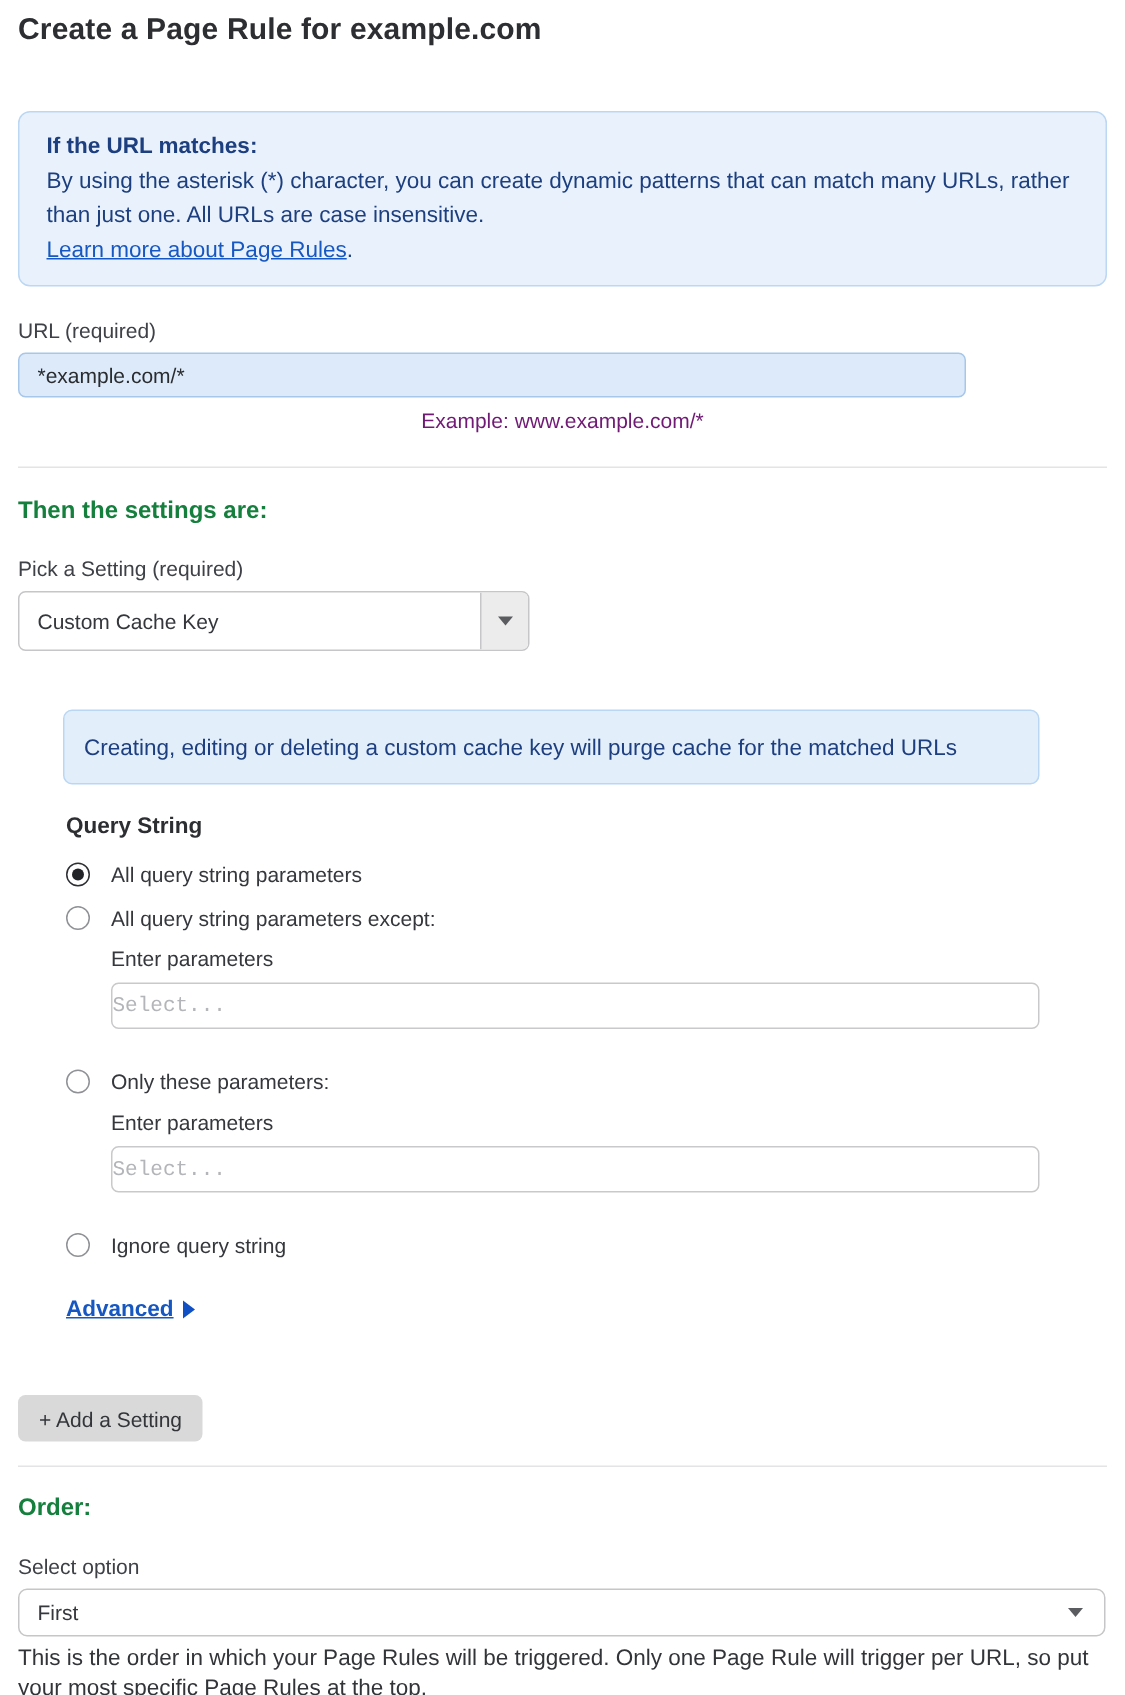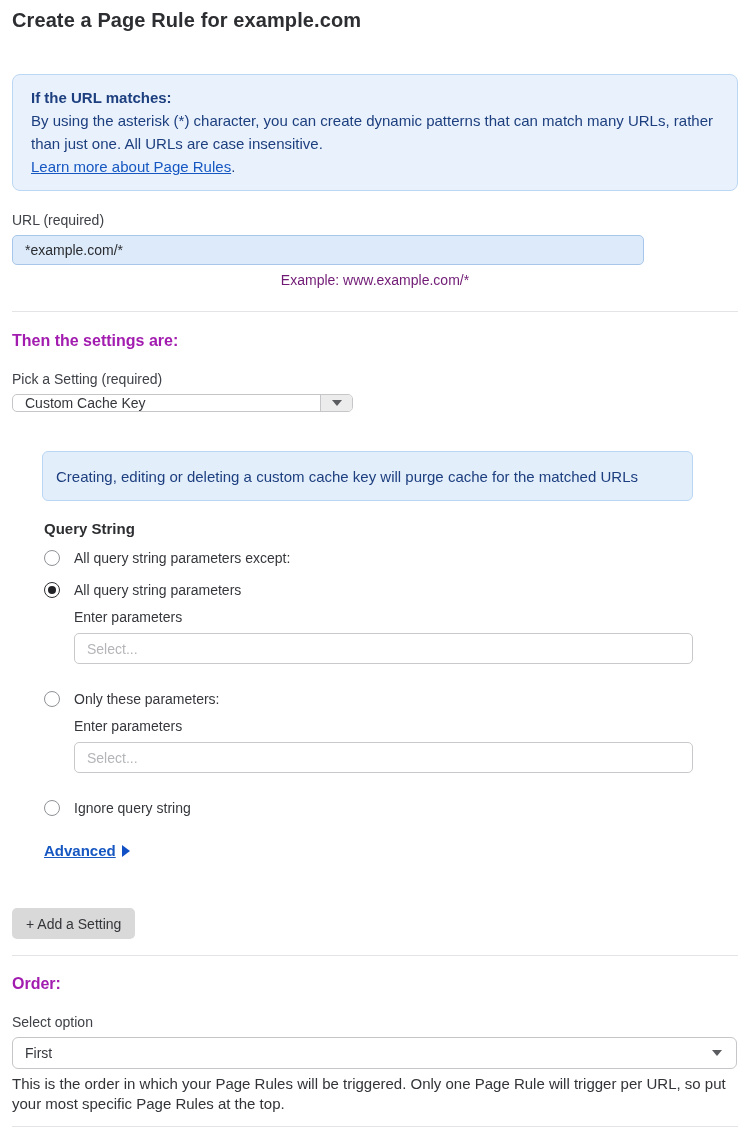--- a/index.html
+++ b/index.html
@@ -67,28 +67,28 @@
   .divider {
     border: none;
     border-top: 1px solid #e4e4e6;
     margin-top: 23px;
   }
 
   .section-heading {
     margin-top: 20px;
     font-size: 16px;
     font-weight: bold;
-    color: #a21caf;
+    color: #15803d;
   }
 
   
   .setting-select {
     margin-top: 7px;
     width: 341px;
-    height: 18px;
+    height: 40px;
     border: 1px solid #c6c6c8;
     border-radius: 5px;
     background: #ffffff;
     display: flex;
     align-items: stretch;
     cursor: pointer;
     overflow: hidden;
   }
   .setting-select .select-value {
     flex: 1;
@@ -174,22 +174,22 @@
     color: #35373c;
   }
   .param-input {
     display: block;
     margin-top: 8px;
     width: 619px;
     height: 31px;
     border: 1px solid #c9c9cb;
     border-radius: 5px;
     background: #ffffff;
-    padding: 0 12px;
-    font-family: Liberation Sans, sans-serif;
+    padding: 0 0;
+    font-family: Liberation Mono, monospace;
     font-size: 14px;
     color: #35373c;
   }
   .param-input::placeholder { color: #b4b5b8; }
   .gap-lg { margin-top: 27px; }
 
   .advanced-link {
     margin-top: 26px;
     margin-left: 32px;
     font-size: 15px;
@@ -293,33 +293,33 @@
     <div class="select-arrow-btn">
       <span class="caret-down"></span>
     </div>
   </div>
 
   <div class="notice-box">Creating, editing or deleting a custom cache key will purge cache for the matched URLs</div>
 
   <div class="qs-section">
     <div class="qs-heading">Query String</div>
 
+    <div class="radio-row first">
+      <span class="radio-circle checked">
+          <span class="dot"></span>
+        </span>
+      <span class="radio-label">All query string parameters</span>
+    </div>
+
     <div class="radio-row">
       <span class="radio-circle">
           <span class="dot"></span>
         </span>
       <span class="radio-label">All query string parameters except:</span>
     </div>
-
-    <div class="radio-row first">
-      <span class="radio-circle checked">
-          <span class="dot"></span>
-        </span>
-      <span class="radio-label">All query string parameters</span>
-    </div>
     <div class="sub-field">
       <div class="sub-label">Enter parameters</div>
       <input class="param-input" type="text" placeholder="Select..." style="">
     </div>
 
     <div class="radio-row gap-lg">
       <span class="radio-circle">
           <span class="dot"></span>
         </span>
       <span class="radio-label">Only these parameters:</span>

